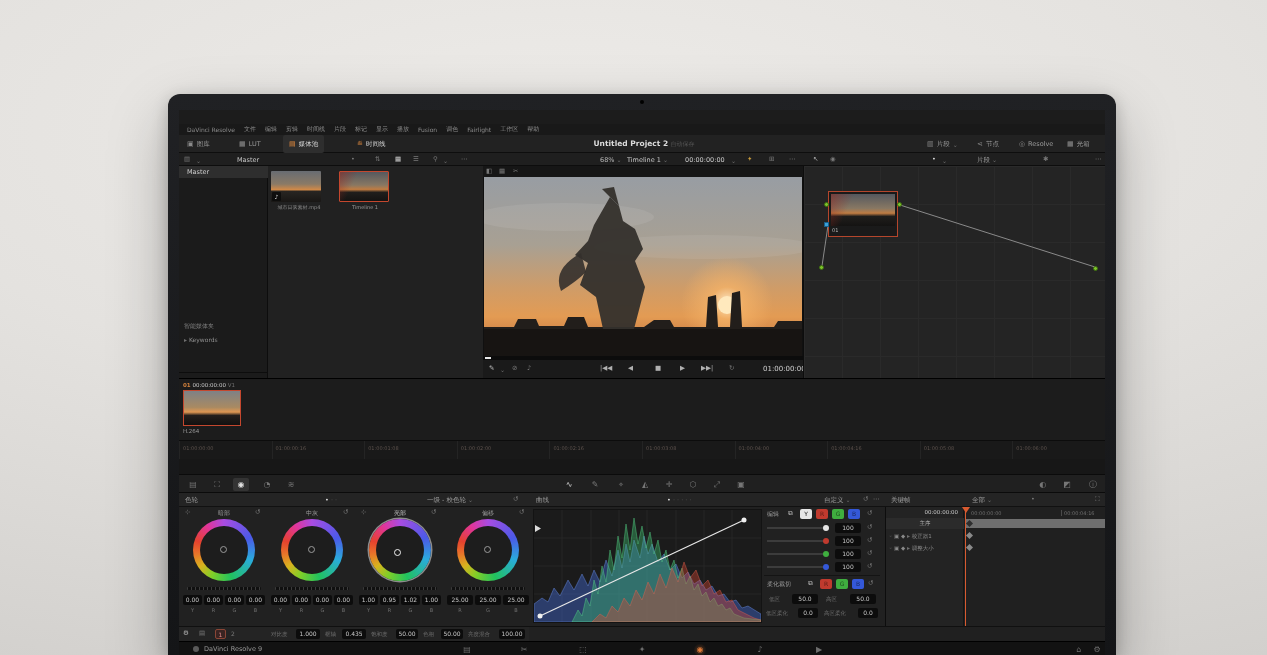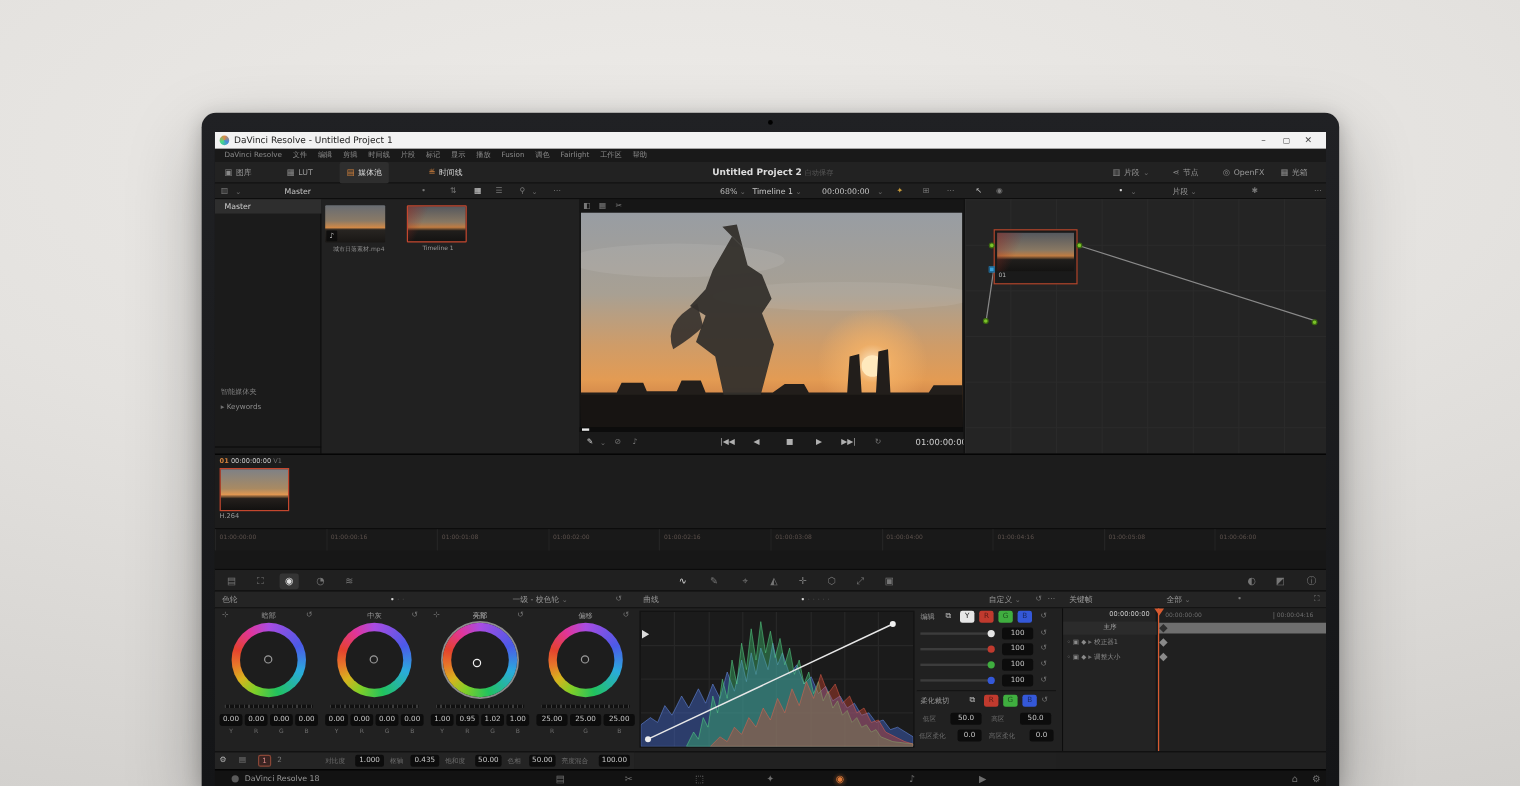--- a/index.html
+++ b/index.html
@@ -83,27 +83,20 @@
 </style>
 </head>
 <body>
 
 <div class="stage">
   <div class="r monitor"></div>
   <div class="r camdot"></div>
 
   <div class="r screen">
 
-    <div class="r titlebar">
-      <div class="r" style="left:4px;top:3px;width:8px;height:8px;border-radius:50%;background:conic-gradient(#d84,#48d,#4d8,#d84);"></div>
-      <span class="r" style="left:16px;">DaVinci Resolve - Untitled Project 1</span>
-      <span class="r" style="left:872px;color:#444;">–</span>
-      <span class="r" style="left:890px;color:#444;font-size:6.5px;">▢</span>
-      <span class="r" style="left:908px;color:#444;">✕</span>
-    </div>
 
     <div class="r menubar">
       <span>DaVinci Resolve</span>
       <span>文件</span>
       <span>编辑</span>
       <span>剪辑</span>
       <span>时间线</span>
       <span>片段</span>
       <span>标记</span>
       <span>显示</span>
@@ -140,21 +133,21 @@
           <span class="bi">▥</span>
           <span>片段</span>
           <span class="chev">⌄</span>
         </div>
       <div class="tbtn r" style="left:798px;">
           <span class="bi">⋖</span>
           <span>节点</span>
         </div>
       <div class="tbtn r" style="left:840px;">
           <span class="bi">◎</span>
-          <span>OpenFX</span>
+          <span>Resolve</span>
         </div>
       <div class="tbtn r" style="left:888px;">
           <span class="bi">▦</span>
           <span>光箱</span>
         </div>
     </div>
 
     <div class="r toolbar2">
       <span class="r ic sm" style="left:5px;top:3px;">▥</span>
       <span class="r chev" style="left:17px;top:4px;">⌄</span>
@@ -540,21 +533,21 @@
       <span class="r field-lbl" style="left:244px;top:4px;">色相</span>
       <span class="vbox r" style="left:262px;top:2px;width:22px;">50.00</span>
       <span class="r field-lbl" style="left:289px;top:4px;">亮度混合</span>
       <span class="vbox r" style="left:320px;top:2px;width:26px;">100.00</span>
     </div>
     <div class="r cfoot"></div>
     <div class="r kfoot"></div>
 
     <div class="r pagebar">
       <span class="r" style="left:14px;top:4px;width:6px;height:6px;border-radius:50%;background:#5a5a5a;"></span>
-      <span class="r" style="left:25px;top:3px;font-size:6.5px;color:#9a9a9a;">DaVinci Resolve 18</span>
+      <span class="r" style="left:25px;top:3px;font-size:6.5px;color:#9a9a9a;">DaVinci Resolve 9</span>
       <span class="pico" style="left:281px;" title="">▤</span>
       <span class="pico" style="left:338px;">✂</span>
       <span class="pico" style="left:397px;">⬚</span>
       <span class="pico" style="left:456px;">✦</span>
       <span class="pico" style="left:514px;color:#e07b39;background:radial-gradient(circle,rgba(224,123,57,.35),transparent 70%);">◉</span>
       <span class="pico" style="left:574px;">♪</span>
       <span class="pico" style="left:633px;">▶</span>
       <span class="pico" style="left:893px;">⌂</span>
       <span class="pico" style="left:911px;">⚙</span>
     </div>

